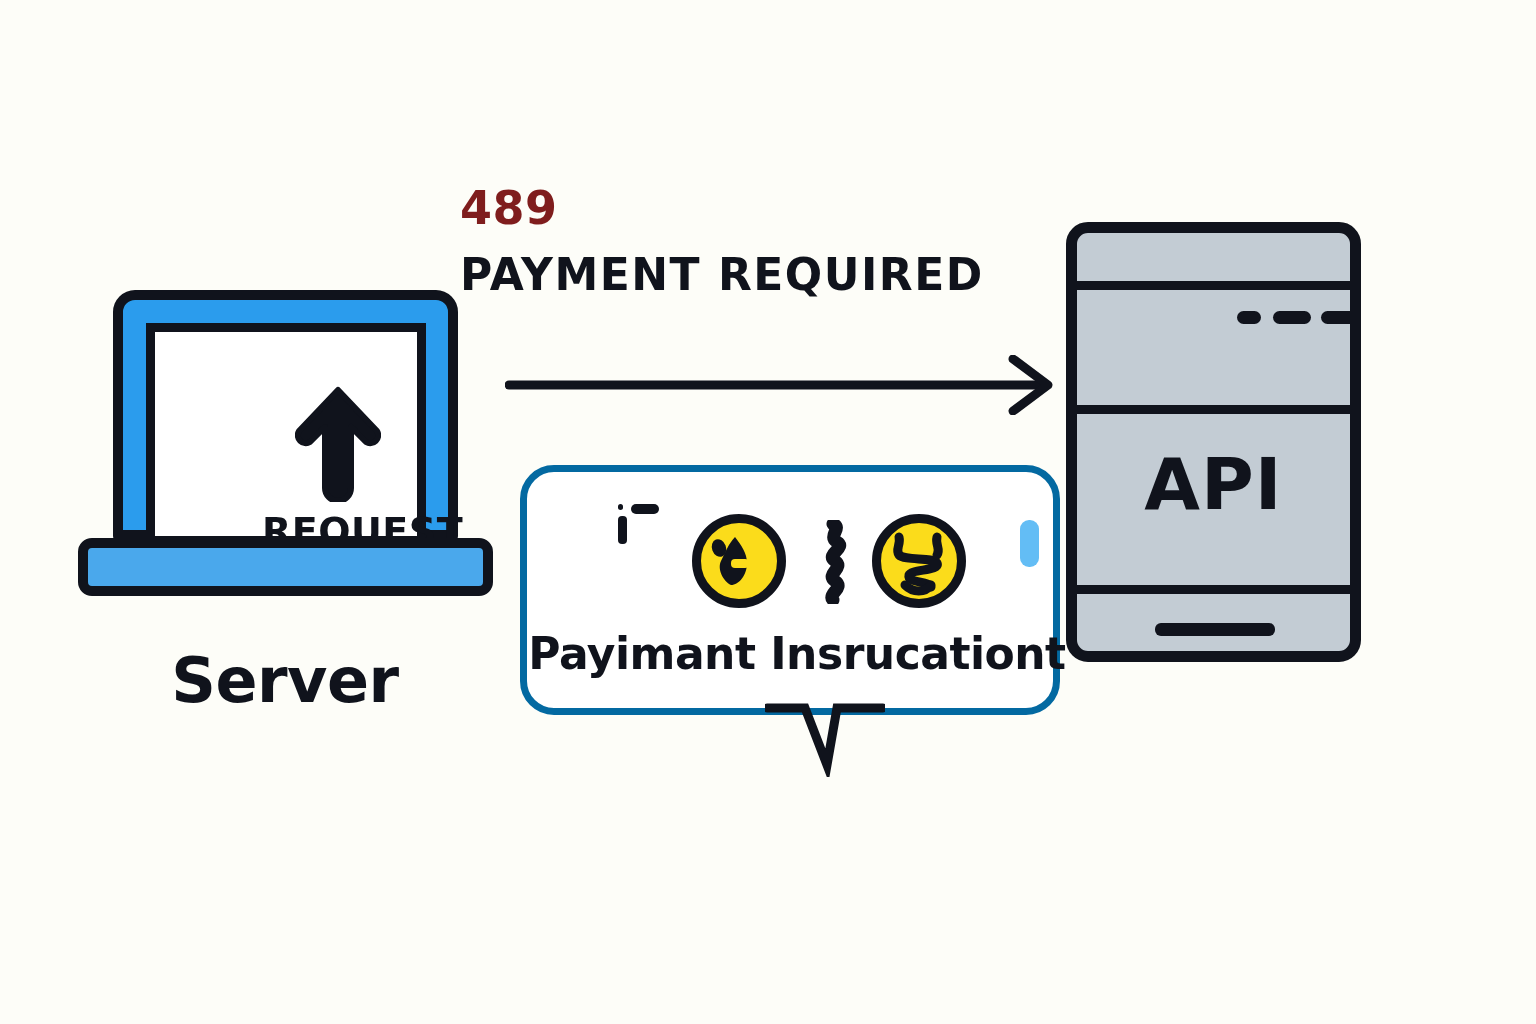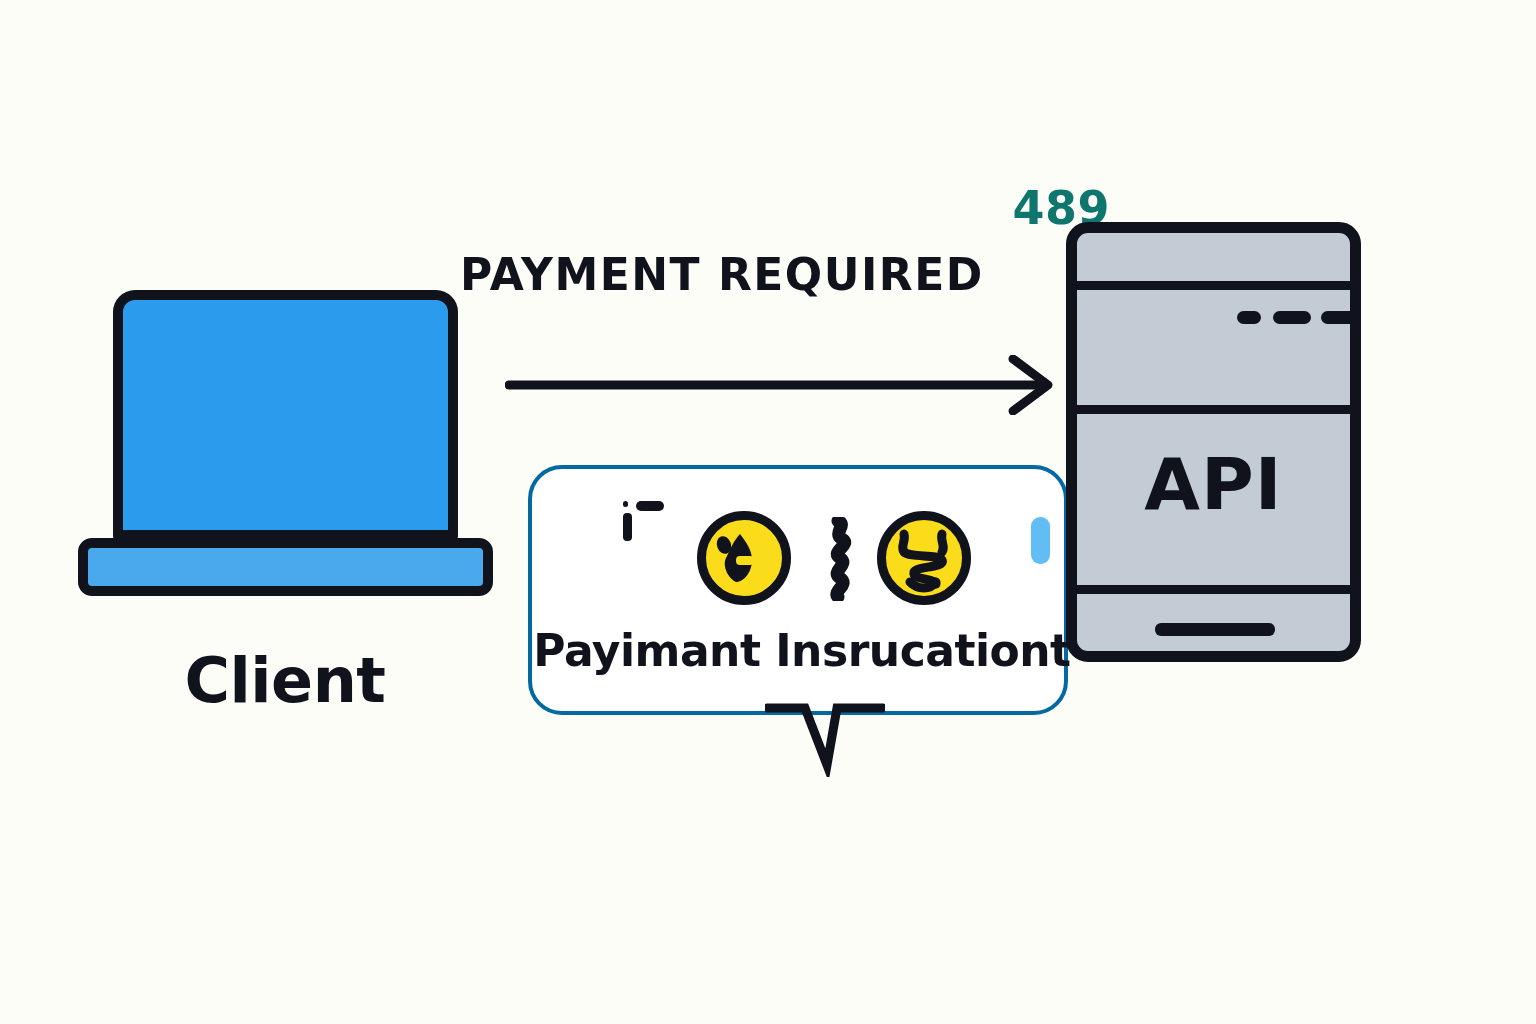--- a/index.html
+++ b/index.html
@@ -30,25 +30,25 @@
   .node-label {
     color: #10131c;
     font-weight: 700;
     font-size: 62px;
     letter-spacing: -0.5px;
     white-space: nowrap;
     text-align: center;
     line-height: 1;
   }
   .status-code {
-    color: #0f766e;
+    color: #7f1d1d;
     font-weight: 800;
     font-size: 46px;
     letter-spacing: 0.5px;
-    text-align: right;
+    text-align: left;
     line-height: 1;
     white-space: nowrap;
   }
   .status-text {
     color: #10131c;
     font-weight: 800;
     font-size: 44px;
     letter-spacing: 1.5px;
     text-align: left;
     line-height: 1;
@@ -120,24 +120,23 @@
   #status-block { left: 460px; top: 185px; width: 650px; }
   #status-block .status-text { margin-top: 22px; }
 
   
   #bubble-group { left: 520px; top: 465px; width: 540px; height: 310px; }
   .bubble-box {
     position: absolute;
     left: 0; top: 0;
     width: 540px; height: 250px;
     background: #ffffff;
-    border: 4px solid #0369a1;
+    border: 7px solid #0369a1;
     border-radius: 34px;
     box-sizing: border-box;
-    margin-left: 8px;
   }
   .bubble-accent {
     position: absolute;
     right: 14px; top: 48px;
     width: 19px; height: 47px;
     background: #63bdf5;
     border-radius: 9px;
   }
   .coin {
     position: absolute;
@@ -198,25 +197,36 @@
 </style>
 </head>
 <body>
 
 <div id="canvas">
 
   <div class="abs" id="laptop-group">
 
     <div class="laptop-lid"></div>
 
+    <div class="laptop-screen">
+
+      <span class="up-arrow">
+        <svg width="86" height="118" viewBox="0 0 86 118">
+          <path d="M43 6 L82 47 a8 8 0 0 1 -11 11 L56 43 L56 104 a10 10 0 0 1 -26 0 L30 43 L15 58 a8 8 0 0 1 -11 -11 Z" fill="#10131c" stroke="#10131c" stroke-width="6" stroke-linejoin="round"></path>
+        </svg>
+      </span>
+      <div class="screen-text-pos">
+        <div class="screen-text">REQUEST</div>
+      </div>
+    </div>
 
     <div class="laptop-base"></div>
   </div>
 
-  <div class="abs node-label" id="client-label">Client</div>
+  <div class="abs node-label" id="client-label">Server</div>
 
   <div class="abs" id="status-block">
     <div class="status-code">489</div>
     <div class="status-text">PAYMENT REQUIRED</div>
   </div>
 
   <div class="abs" id="flow-arrow">
     <svg width="560" height="60" viewBox="0 0 560 60">
       <line x1="4" y1="30" x2="540" y2="30" stroke="#10131c" stroke-width="9" stroke-linecap="round"></line>
       <polyline points="508,4 543,30 508,56" fill="none" stroke="#10131c" stroke-width="9" stroke-linecap="round" stroke-linejoin="round"></polyline>

